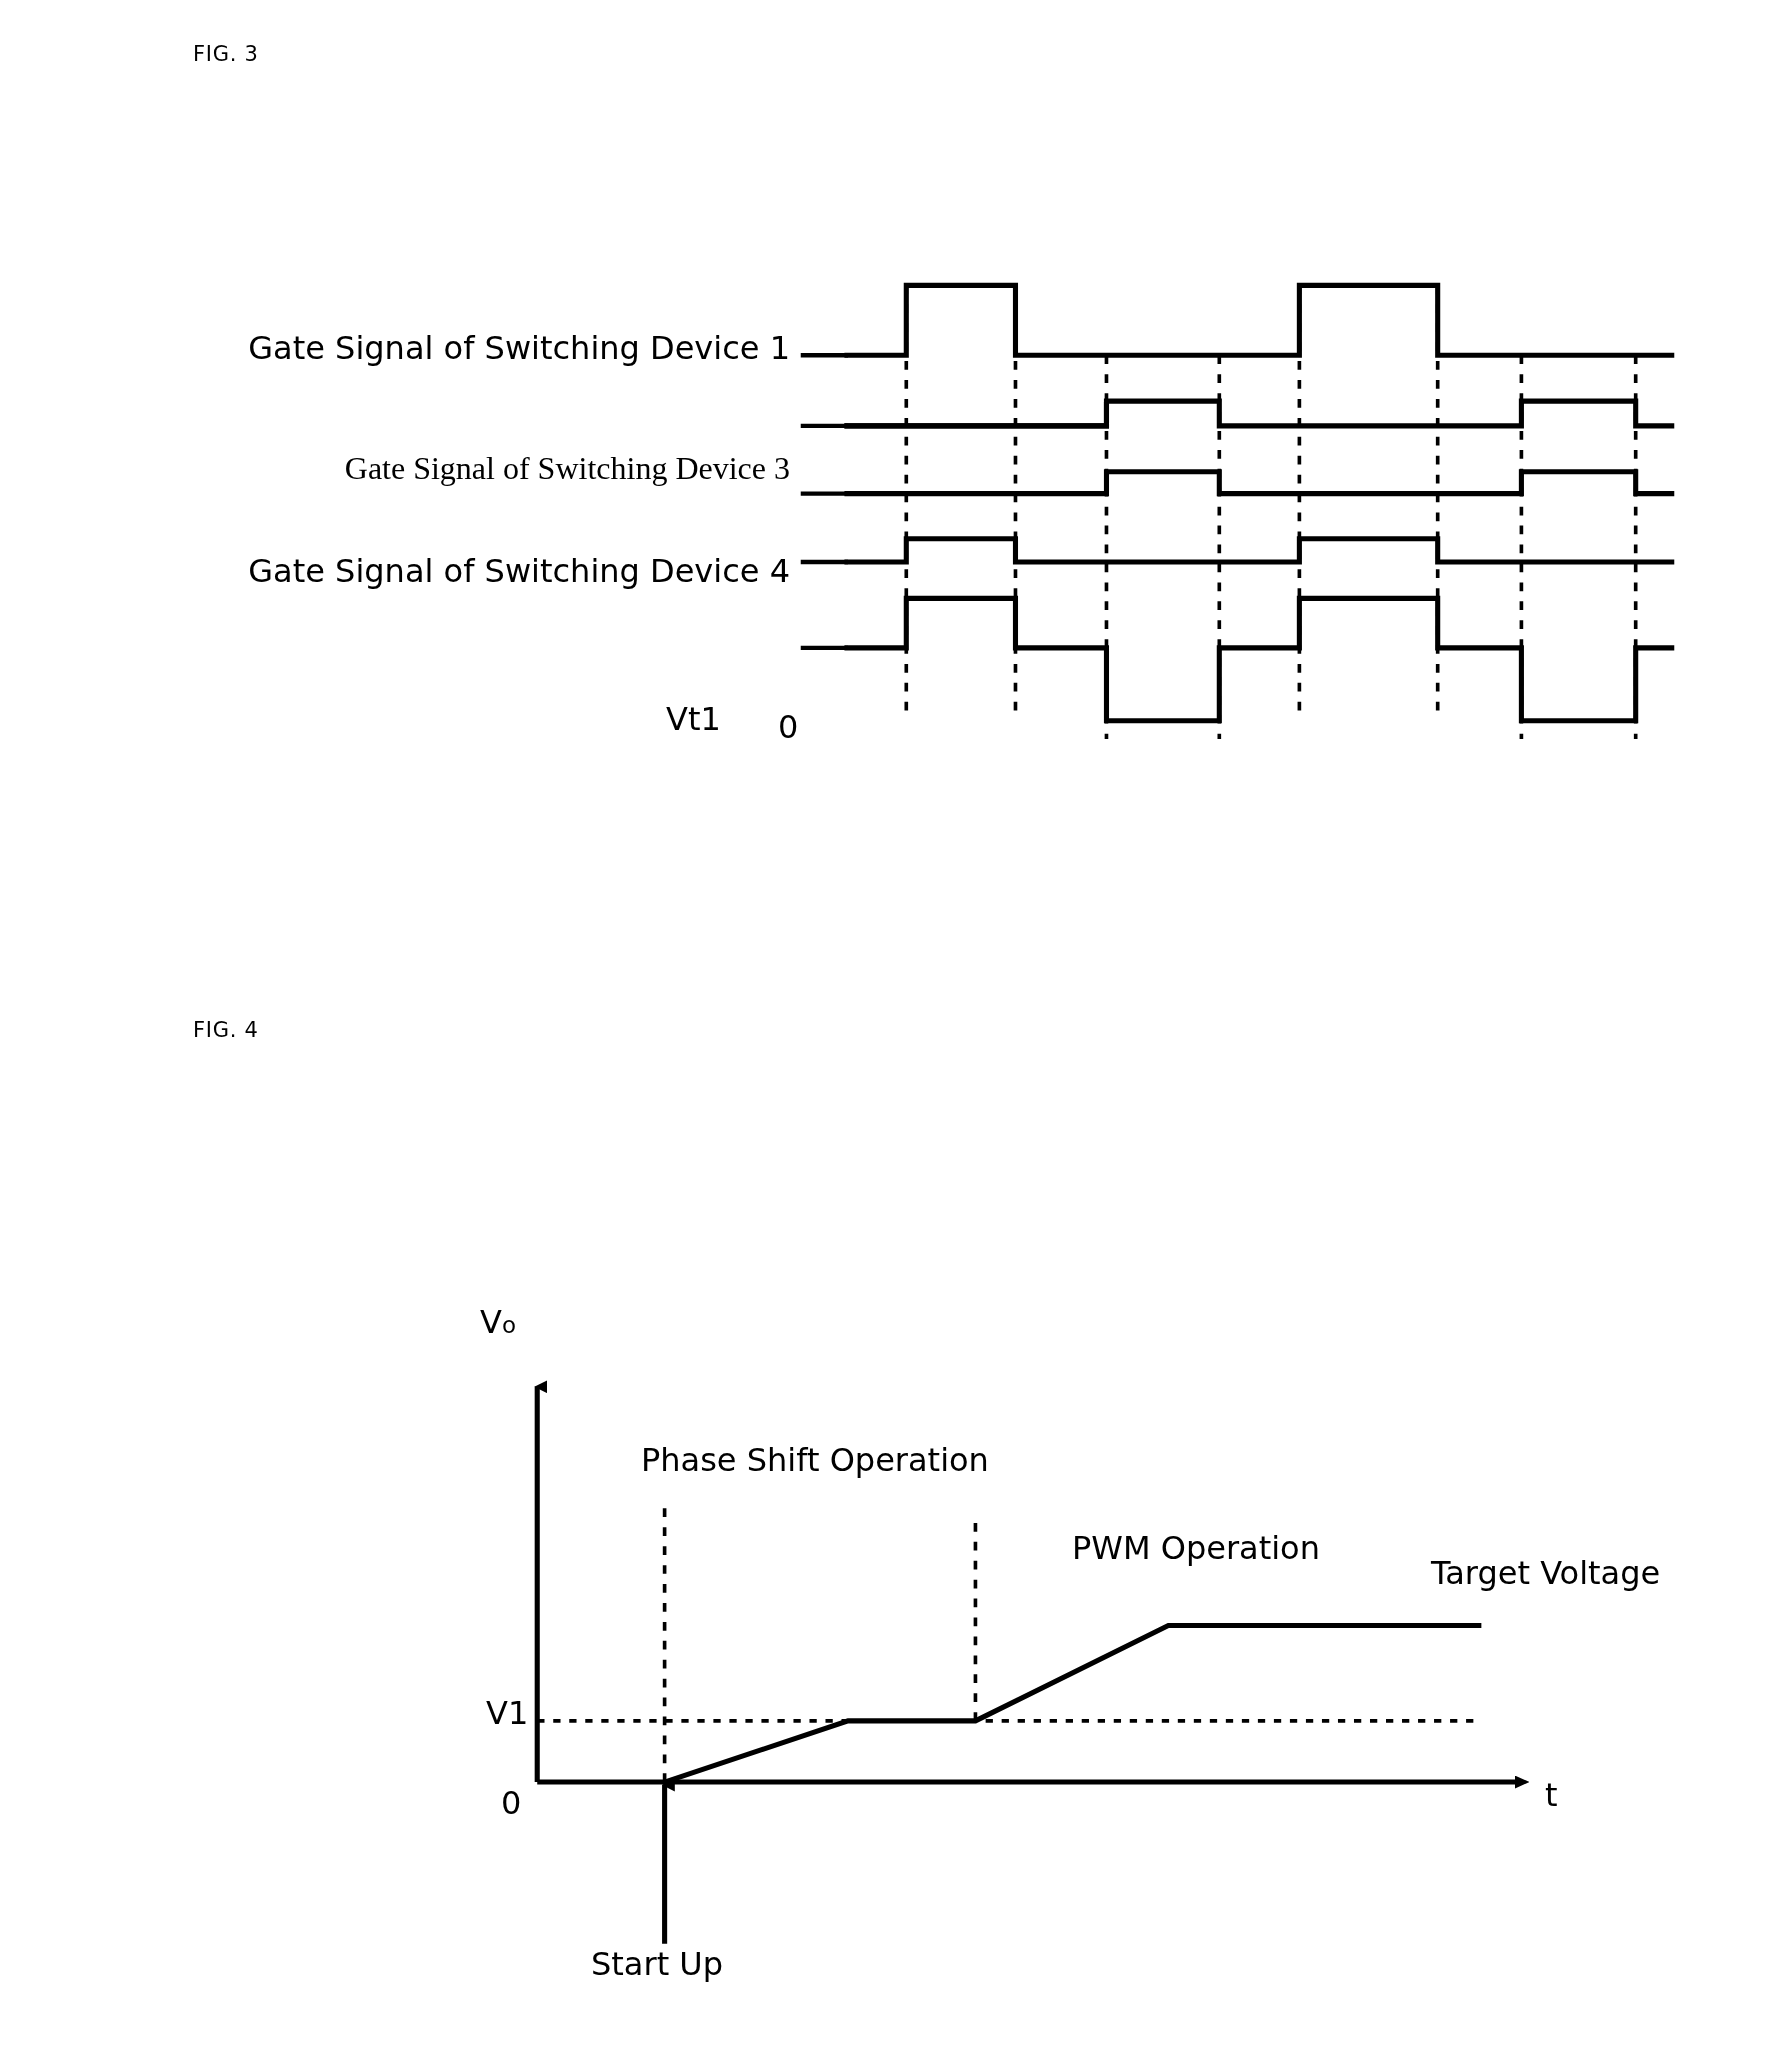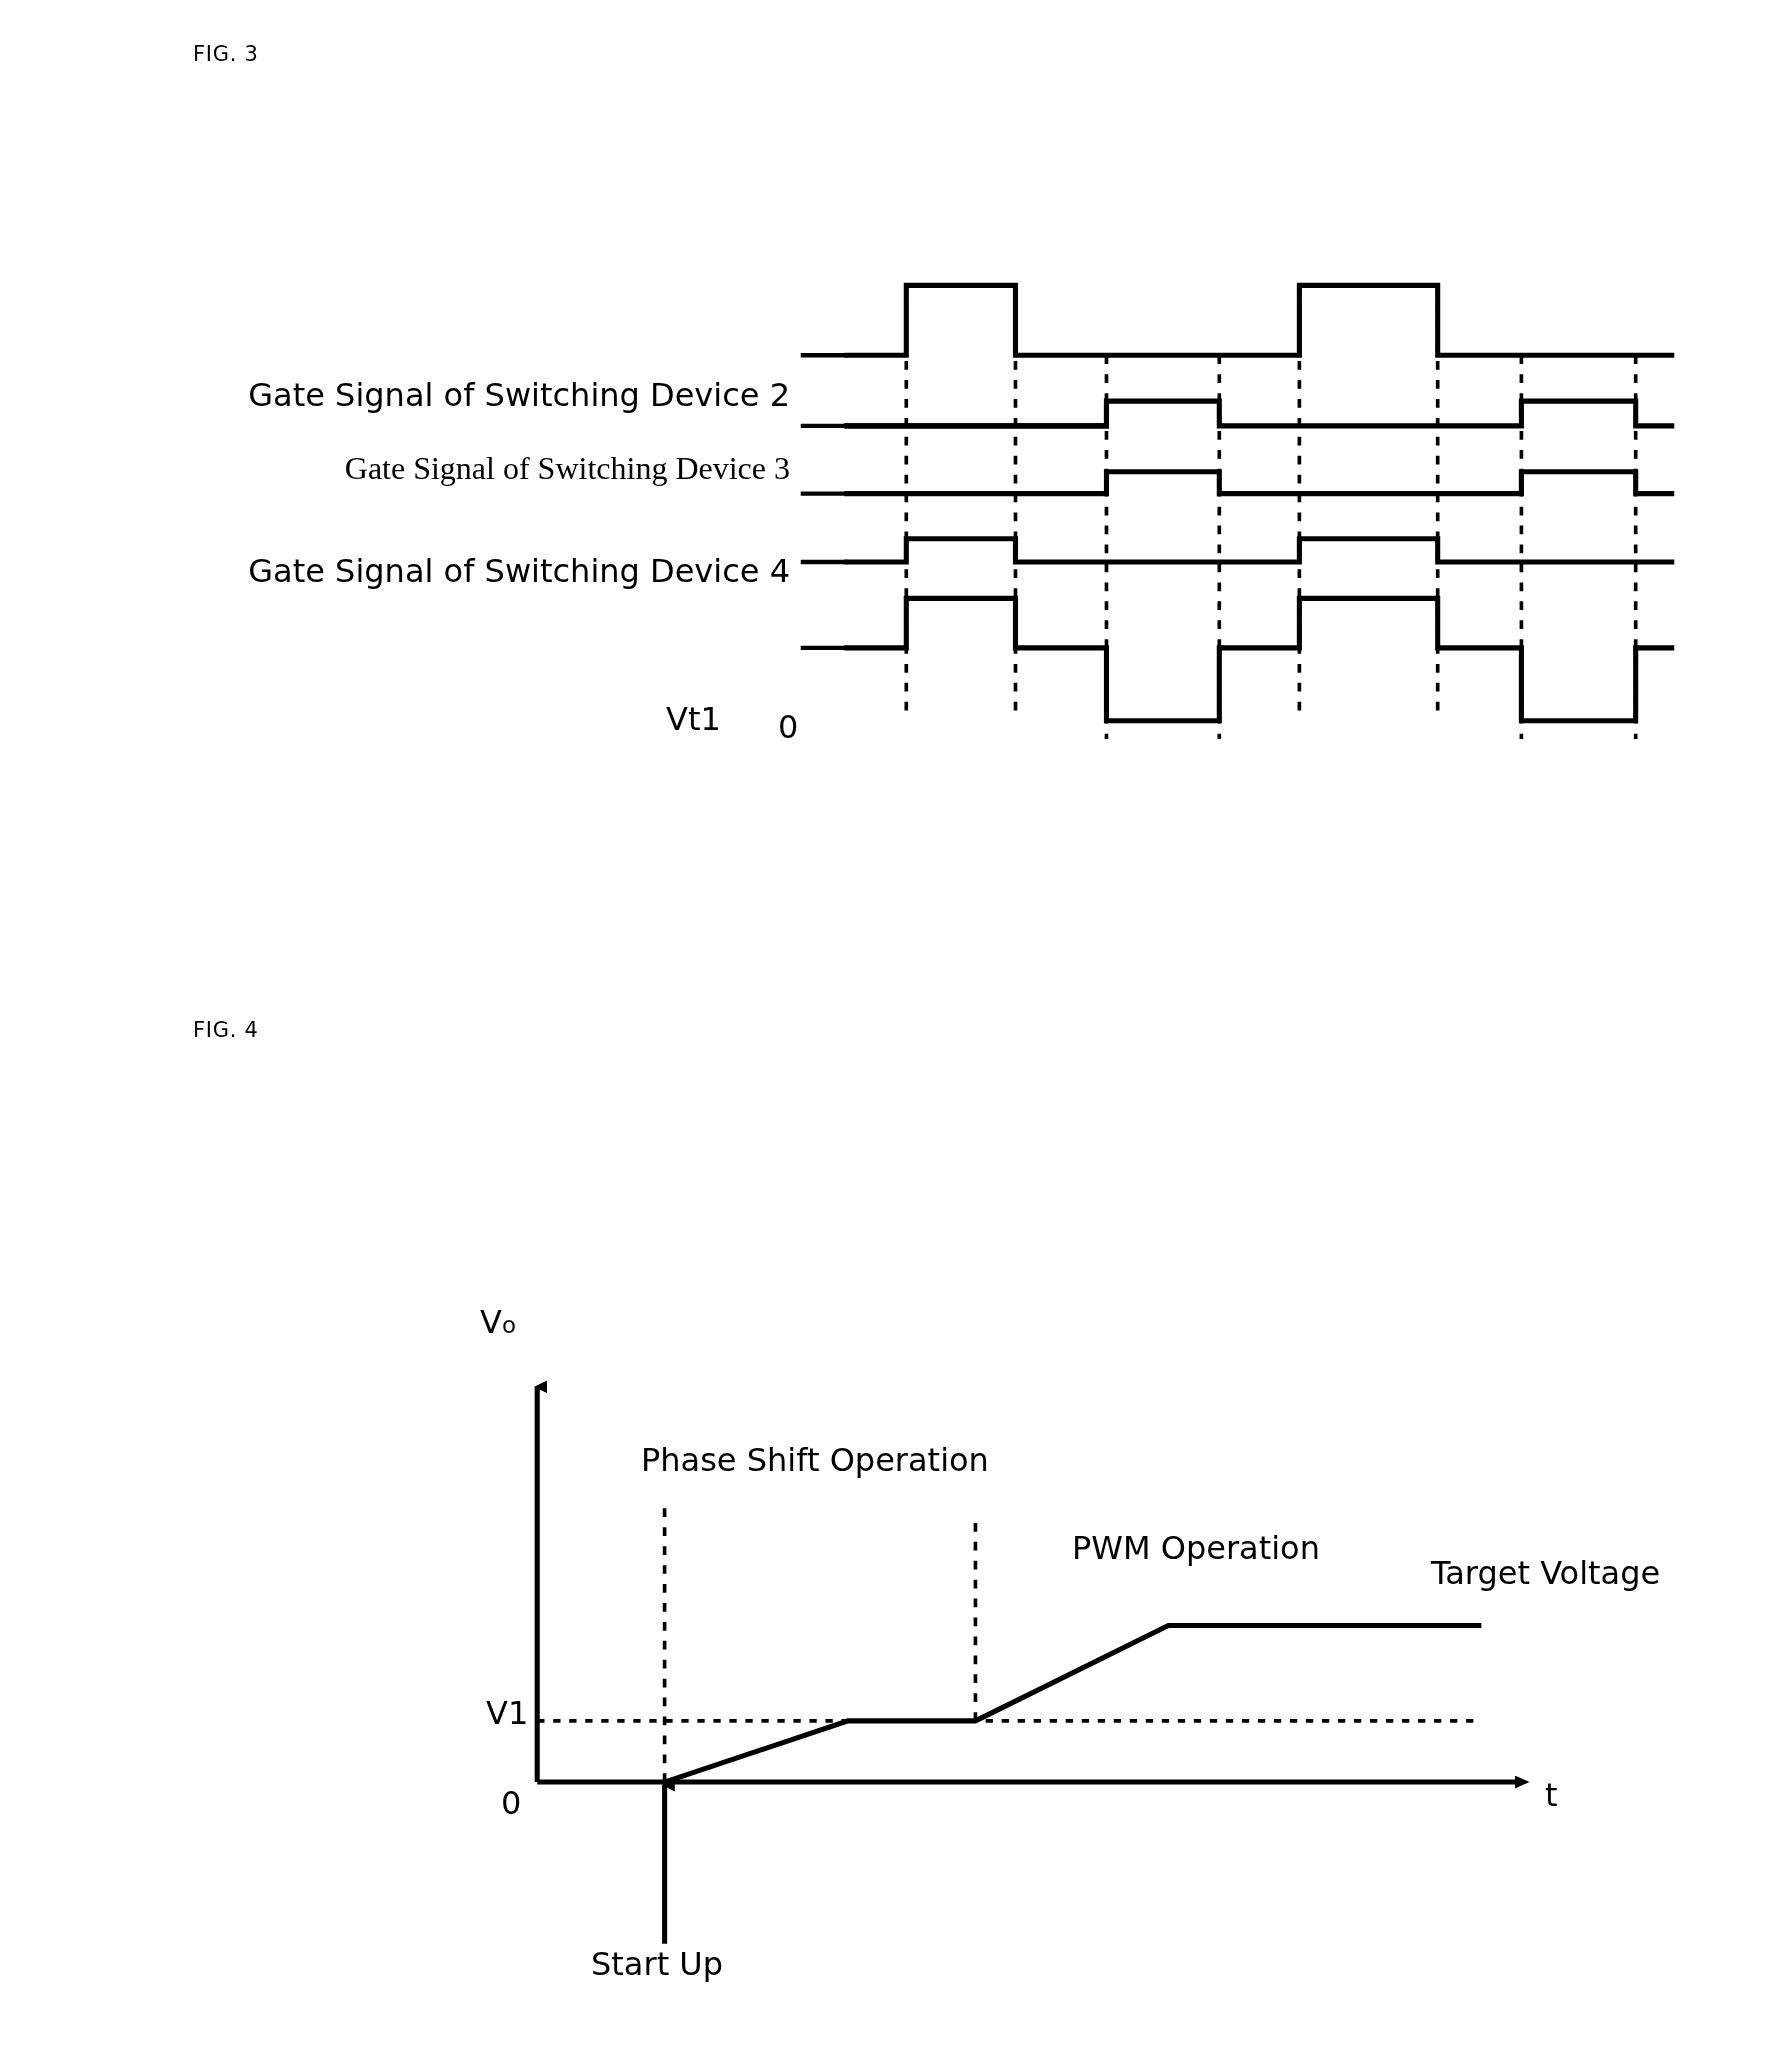--- a/index.html
+++ b/index.html
@@ -66,21 +66,21 @@
   }
   .sub { font-size: 23px; }
 </style>
 </head>
 <body>
 
 <div class="page">
 
   <div class="fig-caption" id="fig3-caption">FIG. 3</div>
 
-  <div class="signal-label" style="left:193px; top:376px; width:597px;">Gate Signal of Switching Device 2</div>
+  <div class="signal-label" style="left:193px; top:329px; width:597px;">Gate Signal of Switching Device 1</div>
   <div class="signal-label" style="left:193px; top:450px; width:597px;font-family:Liberation Serif, serif;">Gate Signal of Switching Device 3</div>
   <div class="signal-label" style="left:193px; top:552px; width:597px;">Gate Signal of Switching Device 4</div>
 
   <div class="axis-text" style="left:666px; top:700px;">Vt1</div>
   <div class="axis-text" style="left:778px; top:708px;">0</div>
 
   <div class="fig-caption" id="fig4-caption">FIG. 4</div>
 
   <div class="axis-text" style="left:480px; top:1303px;"><span>V</span><span class="sub">o</span></div>
 

